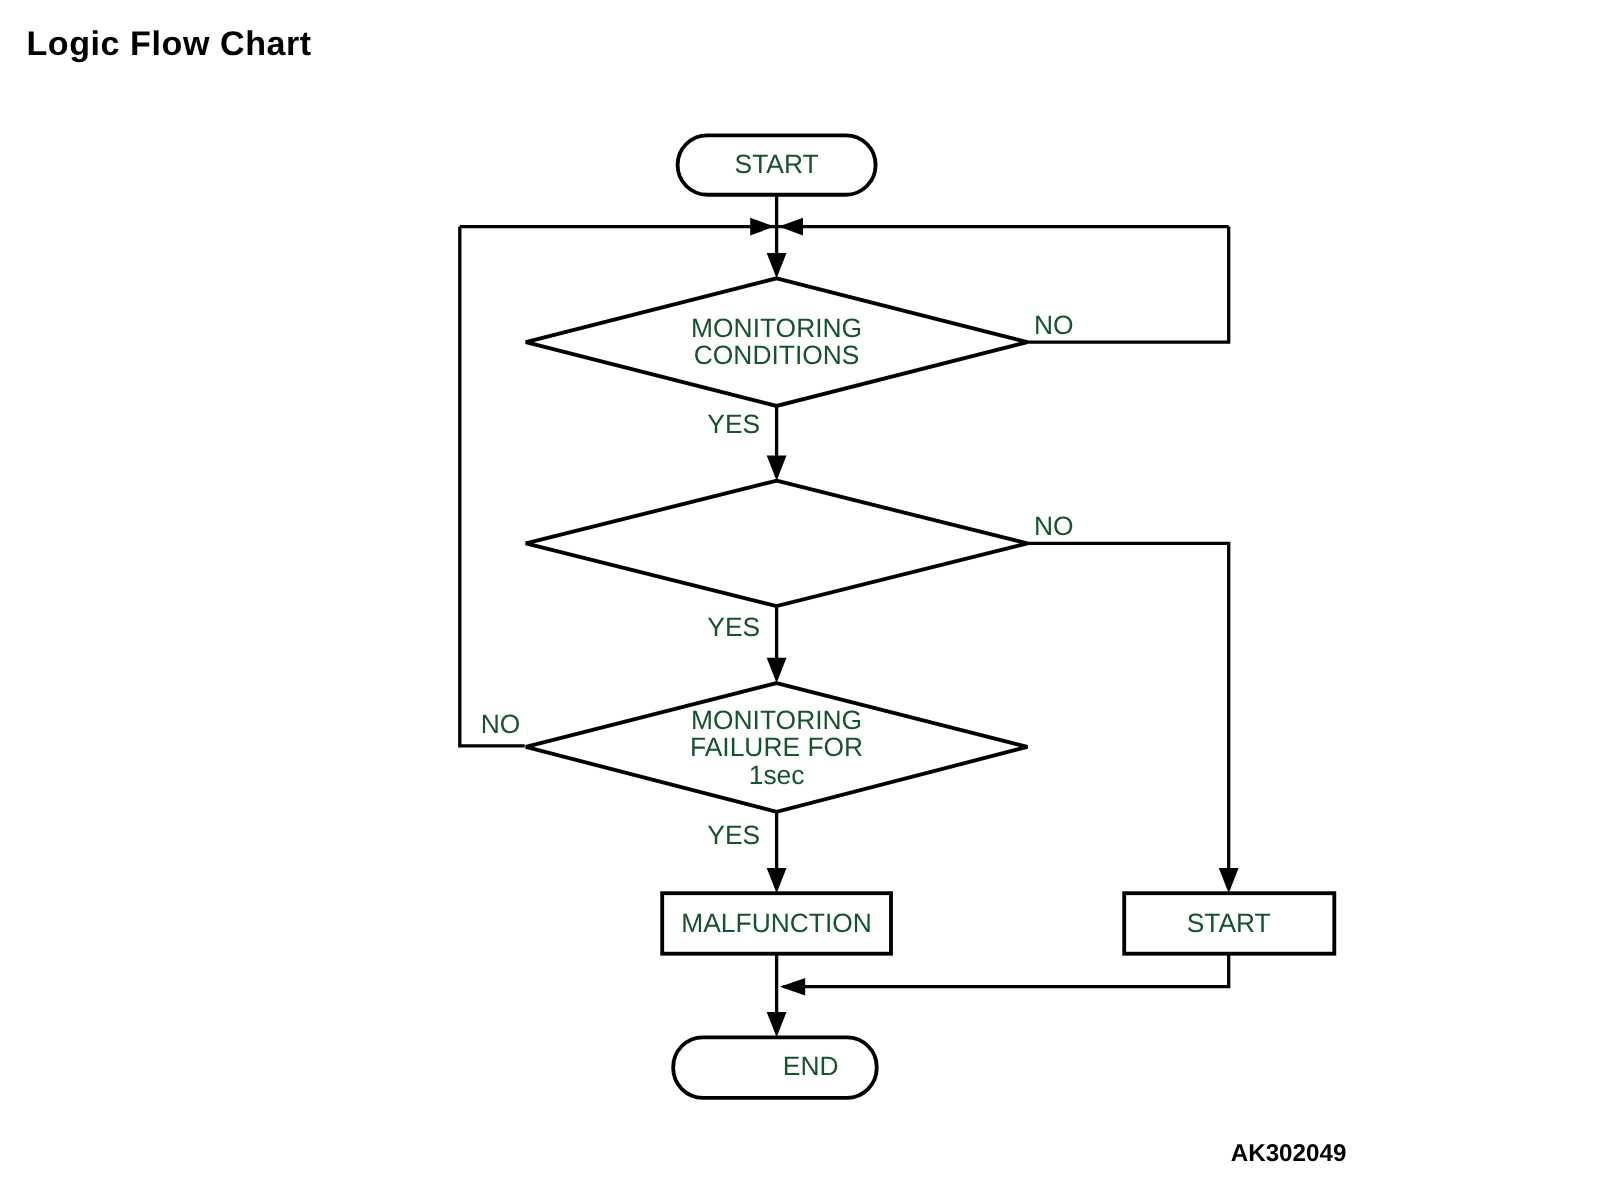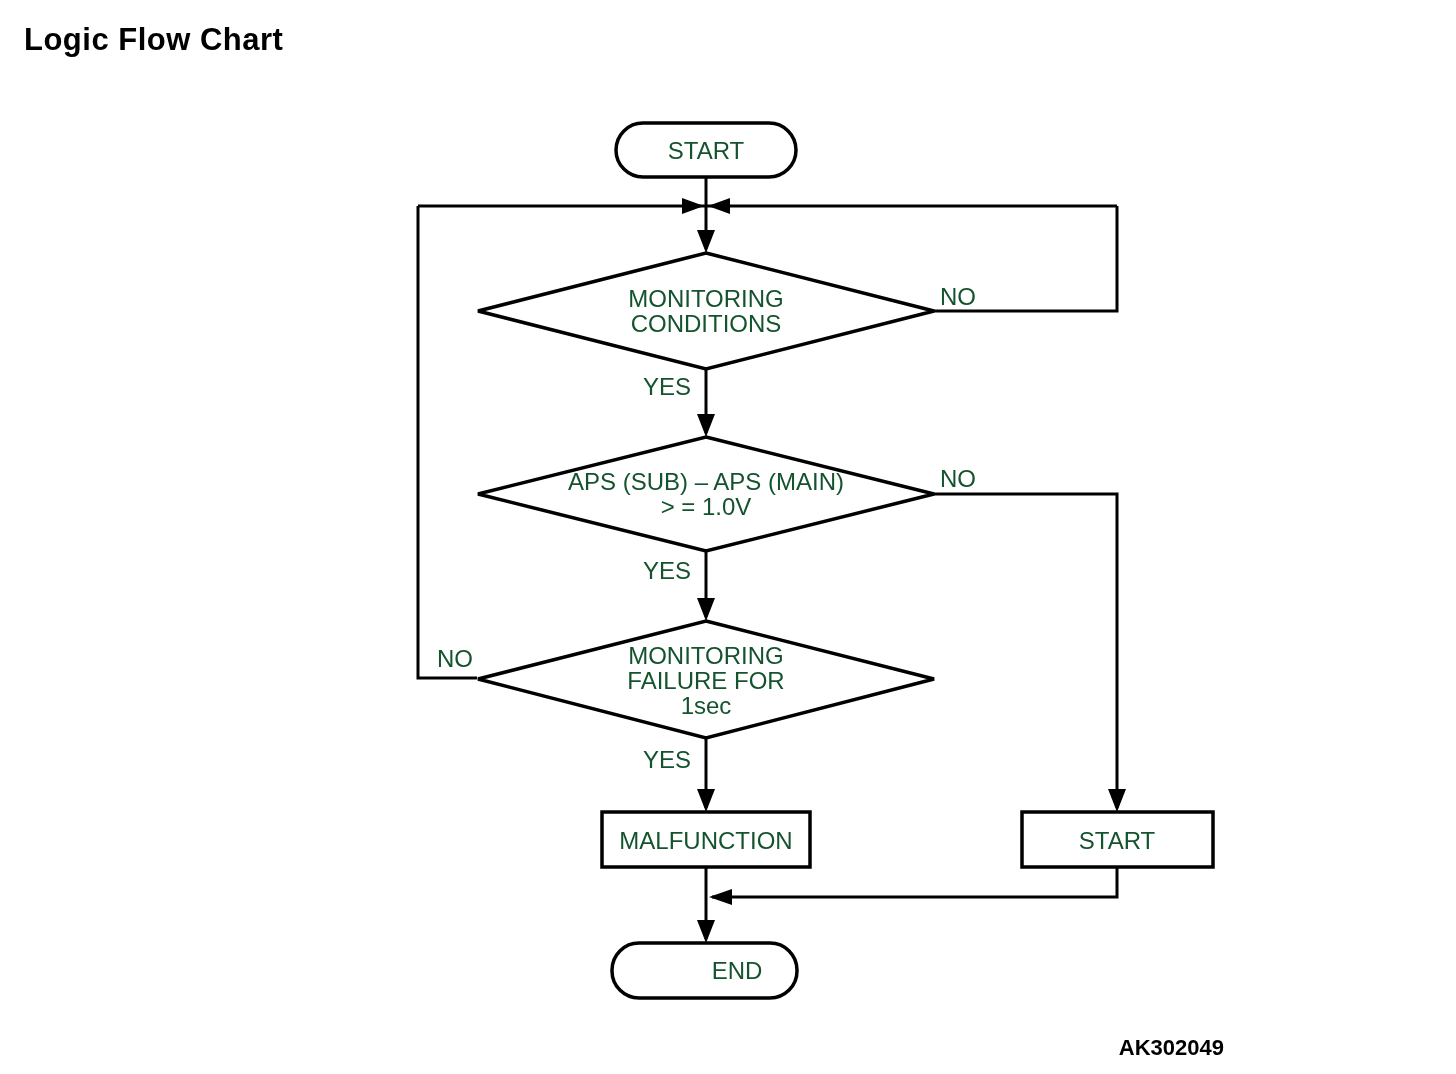--- a/index.html
+++ b/index.html
@@ -89,22 +89,20 @@
       <polygon points="697,789 715,789 706,812"></polygon>
       <polygon points="1108,789 1126,789 1117,812"></polygon>
       <polygon points="732,889 732,905 709,897"></polygon>
       <polygon points="697,920 715,920 706,943"></polygon>
     </g>
   </svg>
 
   <div class="lbl node-lbl" style="left:706px; top:150px;">START</div>
   <div class="lbl node-lbl" style="left:706px; top:311px;">MONITORING
 CONDITIONS</div>
-  <div class="lbl node-lbl" style="left:706px; top:494px;">APS (SUB) – APS (MAIN)
-&gt; = 1.0V</div>
   <div class="lbl node-lbl" style="left:706px; top:680px;">MONITORING
 FAILURE FOR
 1sec</div>
   <div class="lbl node-lbl" style="left:706px; top:840px;">MALFUNCTION</div>
   <div class="lbl node-lbl" style="left:1117px; top:840px;">START</div>
   <div class="lbl node-lbl" style="left:705px; top:970px;margin-left:32px;">END</div>
 
   <div class="lbl" style="left:940px; top:284px;">NO</div>
   <div class="lbl" style="left:643px; top:374px;">YES</div>
   <div class="lbl" style="left:940px; top:466px;">NO</div>

